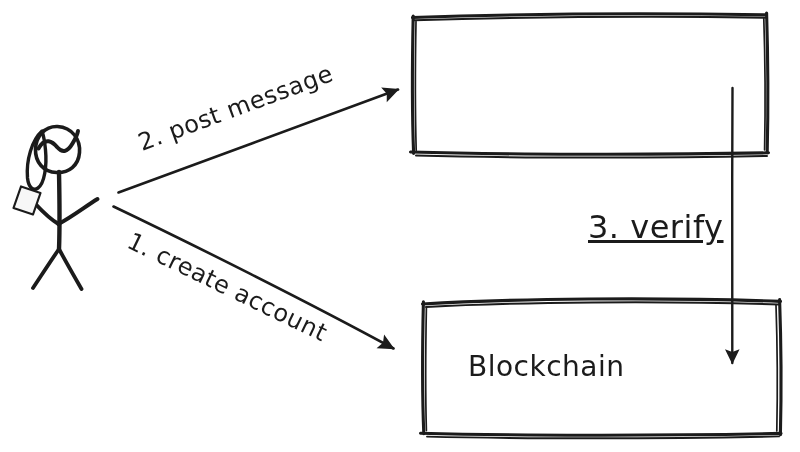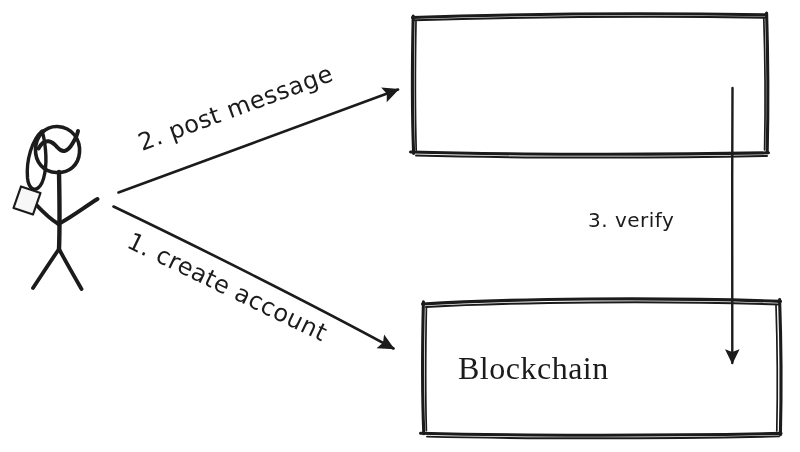--- a/index.html
+++ b/index.html
@@ -35,29 +35,29 @@
     white-space: nowrap;
     transform-origin: 50% 50%;
     user-select: none;
   }
   #label-deltagraph {
     left: 448px;
     top: 60px;
     font-size: 25px;
   }
   #label-blockchain {
-    left: 458px;
+    left: 468px;
     top: 350px;
-    font-size: 32px;
-    font-family: Liberation Serif, serif;
+    font-size: 28px;
   }
   #label-verify {
     left: 588px;
     top: 208px;
-    font-size: 20px;
+    font-size: 32px;
+    text-decoration: underline;
   }
   #label-post-message {
     left: 133px;
     top: 94px;
     font-size: 24px;
     transform: rotate(-20.2deg);
   }
   #label-create-account {
     left: 118px;
     top: 273px;

